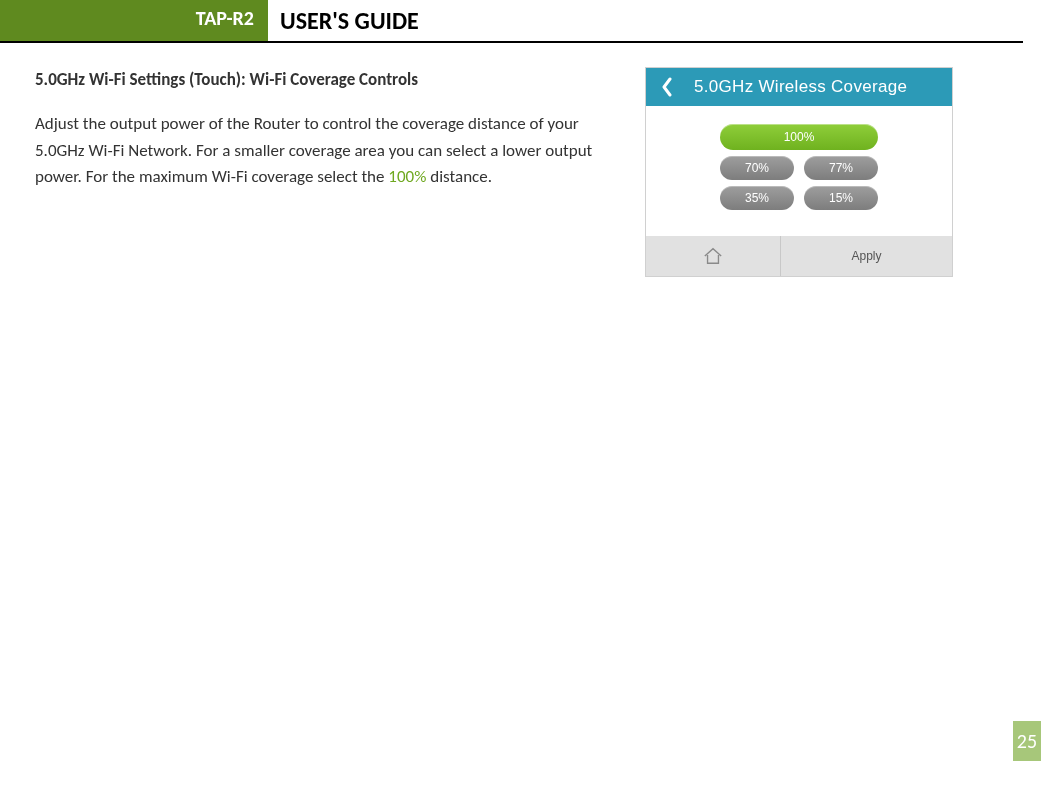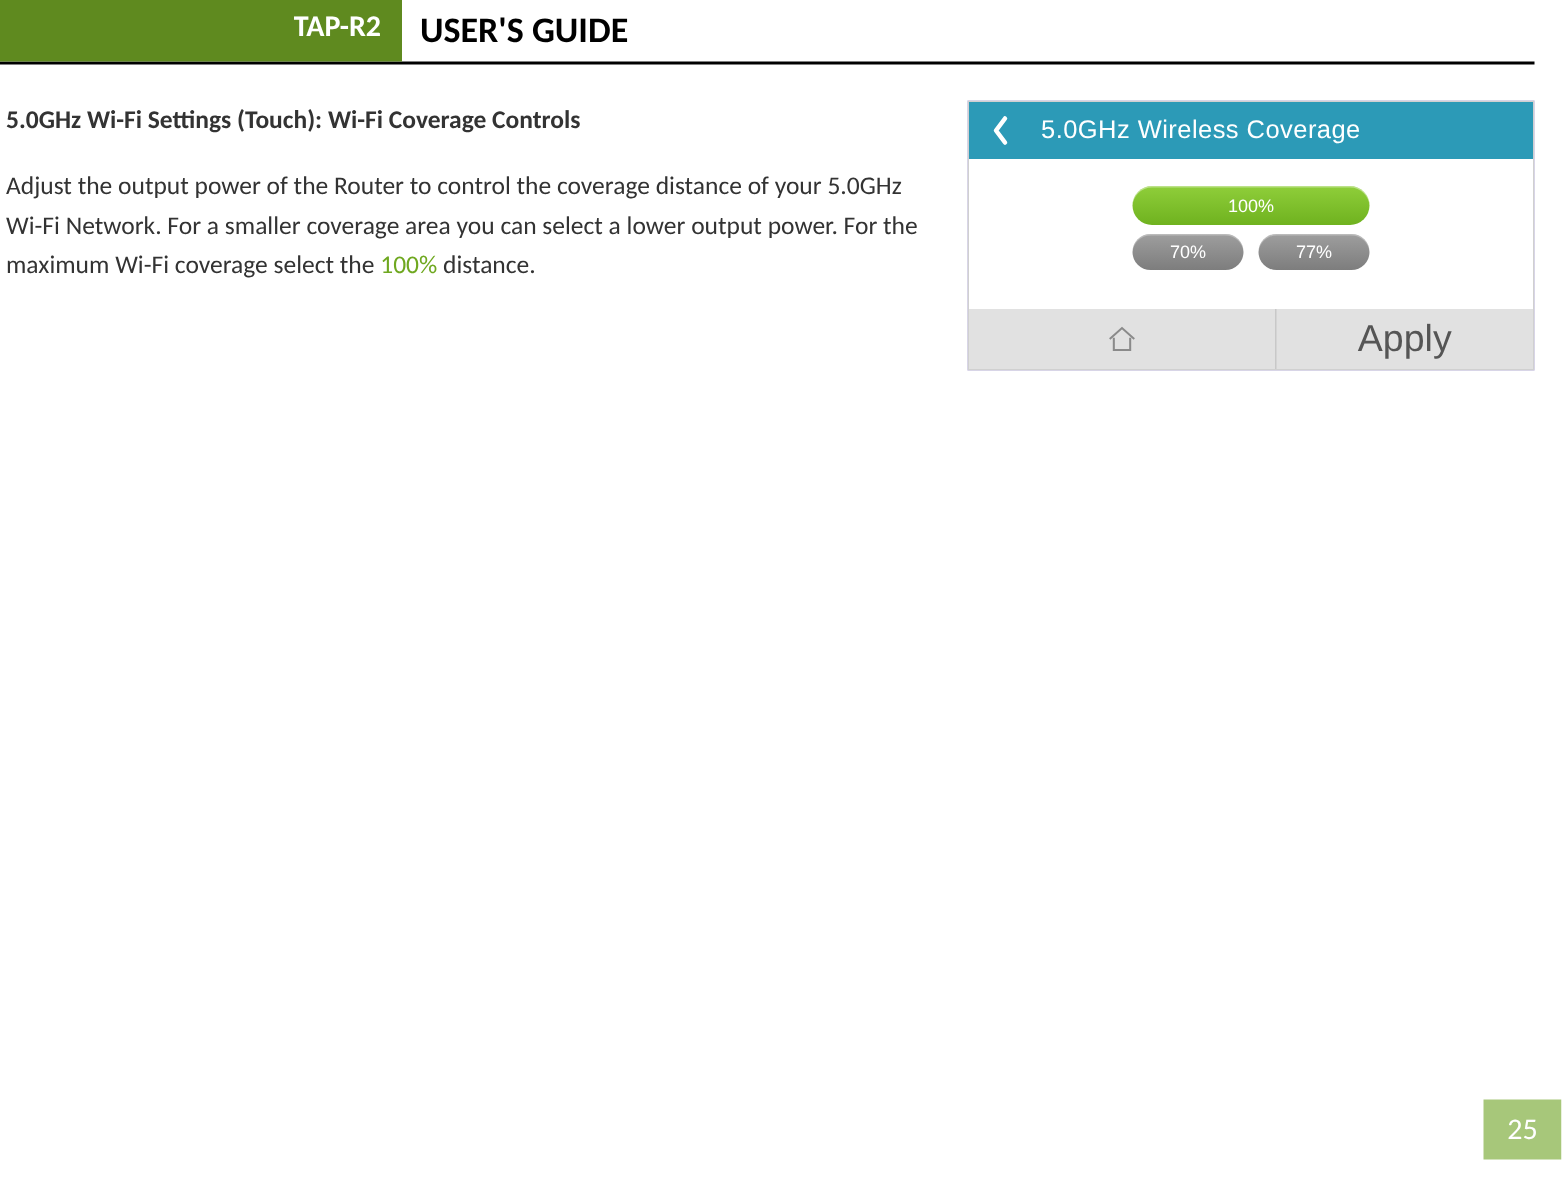--- a/index.html
+++ b/index.html
@@ -28,21 +28,21 @@
     text-align: right;
   }
   .header-title {
     font-weight: bold;
     font-size: 24px;
     padding: 6px 0 6px 12px;
     color: #000;
   }
   .content {
     display: flex;
-    padding: 24px 18px 0 4px;
+    padding: 24px 18px 0 35px;
     gap: 24px;
   }
   .text-col {
     flex: 1;
     font-size: 17px;
     line-height: 1.55;
     color: #333;
   }
   .section-heading {
     font-weight: bold;
@@ -50,23 +50,23 @@
     margin-bottom: 18px;
     font-size: 17px;
   }
   .highlight {
     color: #6fa820;
   }
   .screenshot-col {
     width: 378px;
   }
   .device {
-    width: 378px;
+    width: 308px;
     border: 1px solid #d0d0d0;
-    background: #c4b5fd;
+    background: #1d4ed8;
     display: flex;
     flex-direction: column;
   }
   .device-topbar {
     background: #2c9ab7;
     height: 38px;
     display: flex;
     align-items: center;
     color: #fff;
     font-size: 17px;
@@ -132,29 +132,29 @@
     align-items: center;
     justify-content: center;
   }
   .footer-home svg { width: 22px; height: 20px; stroke: #8a8a8a; fill: none; stroke-width: 1.5; }
   .footer-apply {
     width: 172px;
     border-left: 1px solid #c8c8c8;
     display: flex;
     align-items: center;
     justify-content: center;
-    font-size: 25px;
+    font-size: 12px;
     color: #555;
     font-family: 'Segoe UI', Arial, sans-serif;
   }
   .page-number {
     position: absolute;
     right: 0;
-    bottom: 18px;
-    width: 52px;
+    bottom: 30px;
+    width: 28px;
     height: 40px;
     background: #a7c77a;
     color: #fff;
     font-size: 20px;
     display: flex;
     align-items: center;
     justify-content: center;
   }
 </style>
 </head>
@@ -182,20 +182,24 @@
           </svg>
         </div>
         <div class="topbar-title">5.0GHz Wireless Coverage</div>
       </div>
       <div class="device-body">
         <div class="pill pill-green">100%</div>
         <div class="pill-row">
           <div class="pill pill-grey">70%</div>
           <div class="pill pill-grey">77%</div>
         </div>
+        <div class="pill-row">
+          <div class="pill pill-grey">35%</div>
+          <div class="pill pill-grey">15%</div>
+        </div>
       </div>
       <div class="device-footer">
         <div class="footer-home">
           <svg viewBox="0 0 24 22">
             <path d="M3 11 L12 3 L21 11 M6 10 V19 H18 V10"></path>
           </svg>
         </div>
         <div class="footer-apply">Apply</div>
       </div>
     </div>

